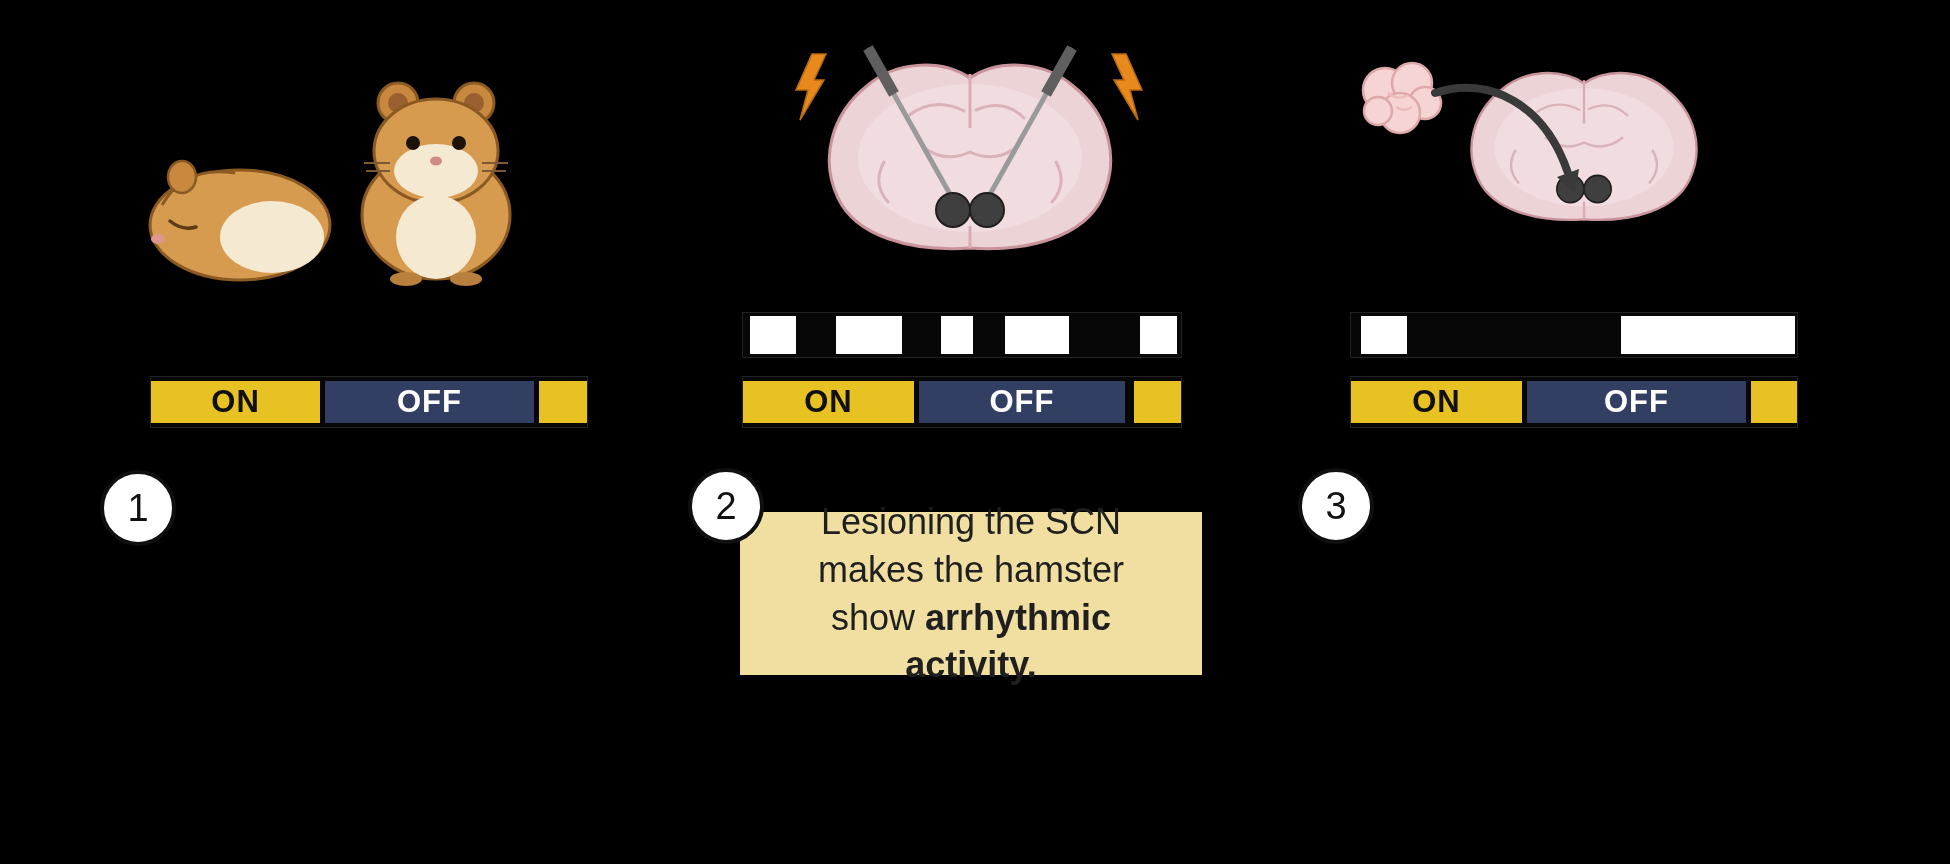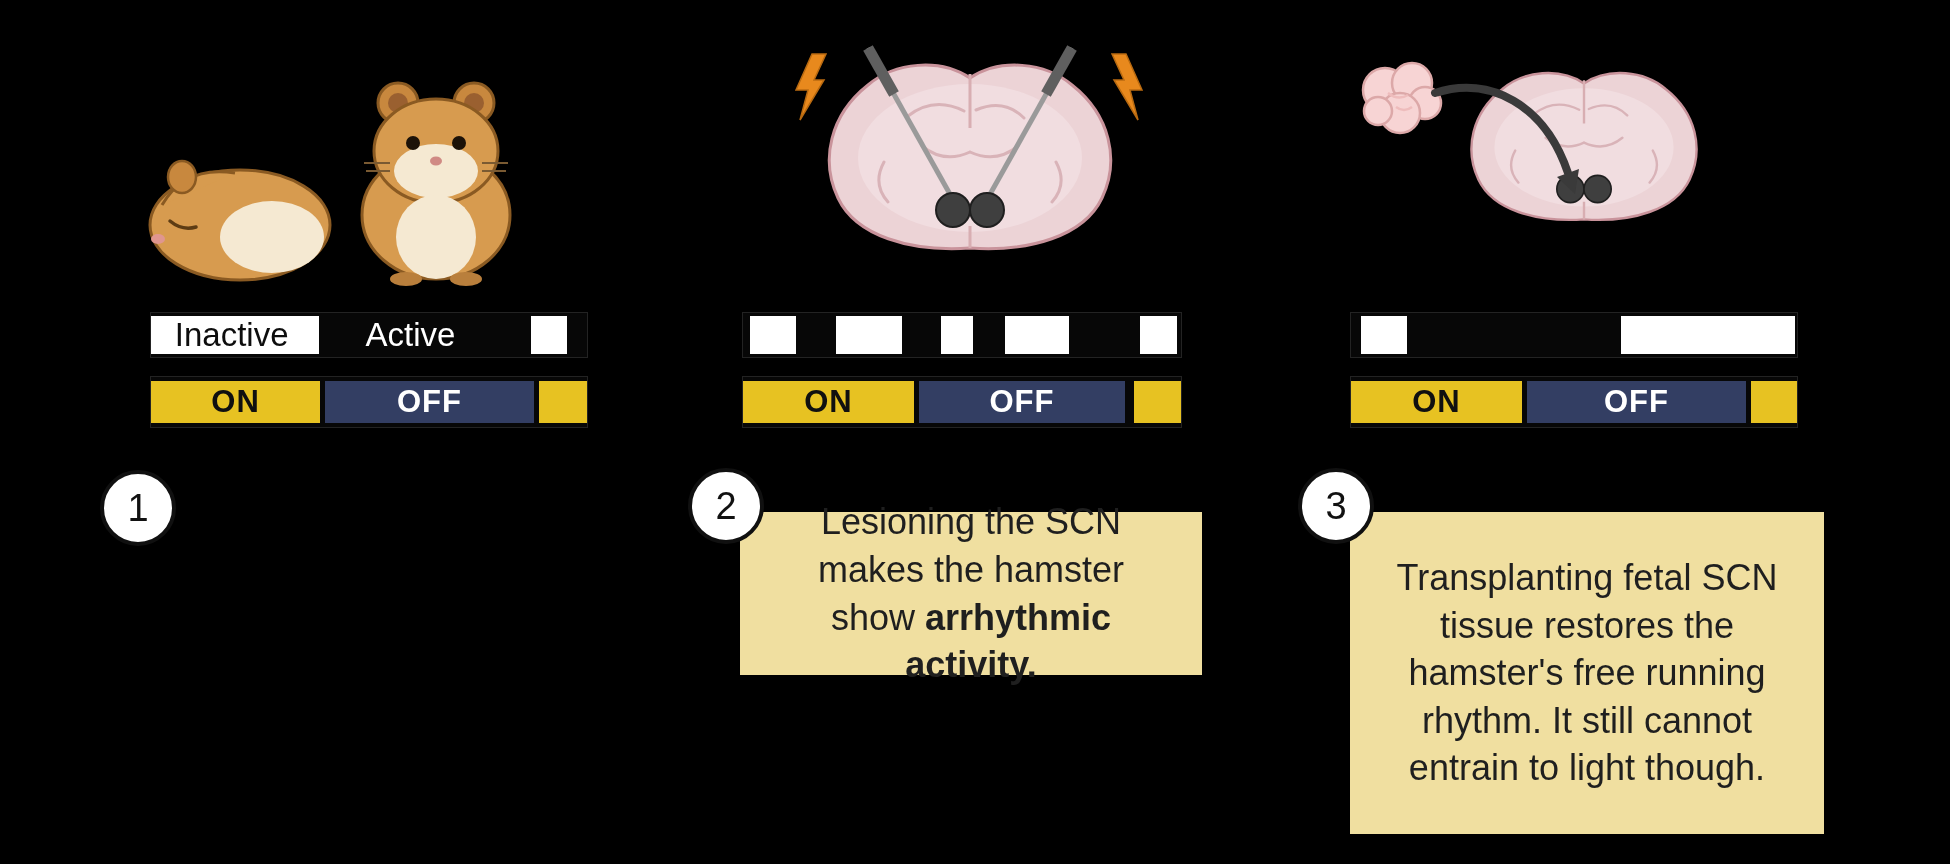--- a/index.html
+++ b/index.html
@@ -111,26 +111,20 @@
         <circle cx="273" cy="88" r="7" fill="#1c1208"></circle>
         <circle cx="319" cy="88" r="7" fill="#1c1208"></circle>
         <ellipse cx="296" cy="106" rx="6" ry="4.5" fill="#d08a84"></ellipse>
         <path d="M250 108 h-26 M250 116 h-24 M342 108 h26 M342 116 h24" stroke="#7a5a32" stroke-width="1.8"></path>
         <ellipse cx="266" cy="224" rx="16" ry="7" fill="#b97f3c"></ellipse>
         <ellipse cx="326" cy="224" rx="16" ry="7" fill="#b97f3c"></ellipse>
       </g>
     </svg>
   </div>
 
-  <div class="bar activity-bar p1-activity">
-      <div class="block" style="left: 0%; width: 38.5%;"></div>
-      <div class="block" style="left: 87.2%; width: 8.3%;"></div>
-      <span class="bar-label" style="left: 18.5%; color: rgb(13, 13, 13);">Inactive</span>
-      <span class="bar-label" style="left: 59.5%; color: rgb(255, 255, 255);">Active</span>
-    </div>
   <div class="bar light-bar p1-light">
       <div class="seg seg-yellow" style="left: 0%; width: 38.8%;">
         <span style="color: rgb(16, 16, 16);">ON</span>
       </div>
       <div class="seg seg-navy" style="left: 39.9%; width: 47.9%;">
         <span style="color: rgb(255, 255, 255);">OFF</span>
       </div>
       <div class="seg seg-yellow" style="left: 88.9%; width: 11.1%;"></div>
     </div>
 
@@ -226,17 +220,14 @@
       </div>
       <div class="seg seg-navy" style="left: 39.4%; width: 49.2%;">
         <span style="color: rgb(255, 255, 255);">OFF</span>
       </div>
       <div class="seg seg-yellow" style="left: 89.7%; width: 10.3%;"></div>
     </div>
 
   <div class="step-circle p3-step">
     <span>3</span>
   </div>
-  <div class="note-box p3-note">
-    <p><span>Transplanting fetal SCN tissue restores the hamster's free running rhythm. It still cannot entrain to light though.</span><strong></strong></p>
-  </div>
 
 </div>
 
 </body></html>

